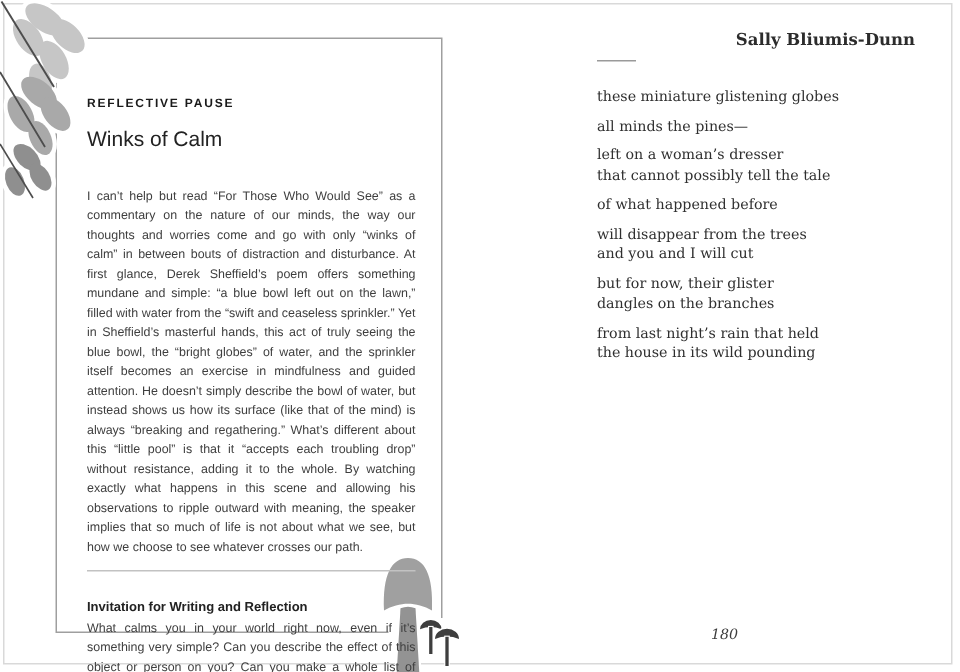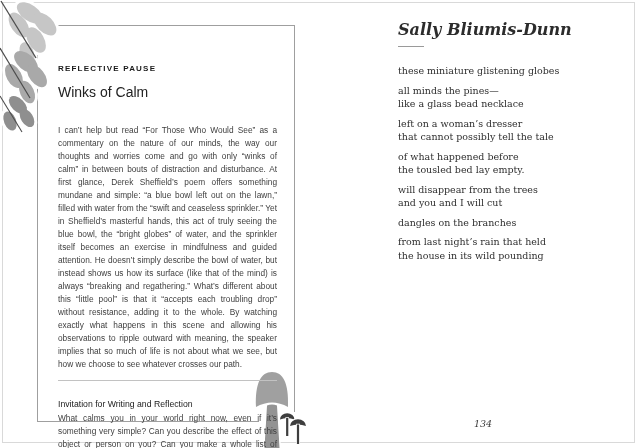--- a/index.html
+++ b/index.html
@@ -8,26 +8,26 @@
   .outer-frame{position:absolute;left:2px;top:2px;right:5px;bottom:5px;
                border:1px solid #d9d9d9;pointer-events:none;}
   .pause-box{position:absolute;left:37px;top:25px;width:256px;height:395px;
              border:1px solid #9f9f9f;}
   .left-content{position:absolute;left:58px;top:64px;width:219px;}
   .section-label{font-size:8px;font-weight:bold;letter-spacing:1.2px;color:#1a1a1a;}
   .page-title{margin-top:11px;font-size:14px;font-weight:400;color:#222;}
   .body-text{margin-top:24px;font-size:8.3px;line-height:13px;color:#3e3e3e;
              text-align:justify;}
   .invite-divider{margin-top:9px;border:none;border-top:1px solid #c2c2c2;}
-  .invite-heading{margin-top:18px;font-size:8.7px;font-weight:normal;color:#222;}
+  .invite-heading{margin-top:18px;font-size:8.7px;font-weight:bold;color:#222;}
   .invite-text{margin-top:3px;font-size:8.3px;line-height:13px;color:#3e3e3e;
                text-align:justify;}
   .right-page{position:absolute;left:398px;top:20px;width:212px;}
-  .author{font-family:"DejaVu Serif",serif;font-style:italic;font-weight:600;
-          font-size:16px;color:#2c2c2c;}
+  .author{font-family:"DejaVu Serif",serif;font-weight:600;
+          font-size:11px;color:#2c2c2c;text-align:right;}
   .author-rule{margin:7px 0 0 0;border:none;border-top:1px solid #9a9a9a;width:26px;}
   .poem-title{margin-top:8px;font-size:9px;letter-spacing:2.2px;color:#4a4a4a;}
   .poem{margin-top:17px;font-family:"DejaVu Serif",serif;font-size:9.5px;
         line-height:13.5px;color:#2f2f2f;}
   .stanza{margin-bottom:6px;}
   .page-number{position:absolute;left:398px;top:418px;width:170px;text-align:center;
                font-family:"DejaVu Serif",serif;font-style:italic;font-size:9.5px;color:#3d3d3d;}
   svg{position:absolute;display:block;}
   .leaves-svg{left:0;top:0;}
   .mushrooms-svg{left:235px;top:360px;}
@@ -106,39 +106,38 @@
 
   <div class="right-page">
     <div class="author">Sally Bliumis-Dunn</div>
     <hr class="author-rule">
     <div class="poem">
       <div class="stanza">
         <div>these miniature glistening globes</div>
       </div>
       <div class="stanza">
         <div>all minds the pines—</div>
-        <div>like a glass bead necklace</div>
       </div>
       <div class="stanza">
         <div>left on a woman’s dresser</div>
         <div>that cannot possibly tell the tale</div>
       </div>
       <div class="stanza">
         <div>of what happened before</div>
-        <div>the tousled bed lay empty.</div>
       </div>
       <div class="stanza">
         <div>will disappear from the trees</div>
         <div>and you and I will cut</div>
       </div>
       <div class="stanza">
+        <div>but for now, their glister</div>
         <div>dangles on the branches</div>
       </div>
       <div class="stanza">
         <div>from last night’s rain that held</div>
         <div>the house in its wild pounding</div>
       </div>
     </div>
   </div>
 
-  <div class="page-number">134</div>
+  <div class="page-number">180</div>
 
 </div>
 
 </body></html>

